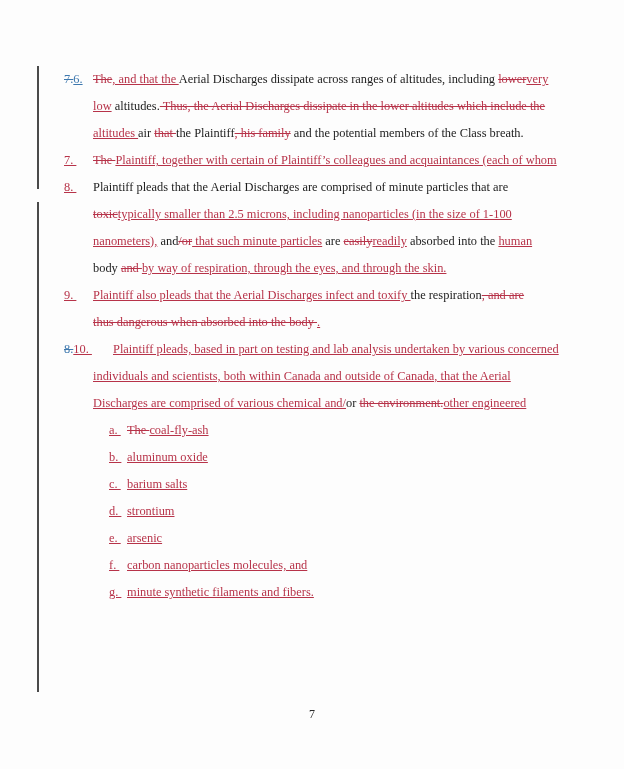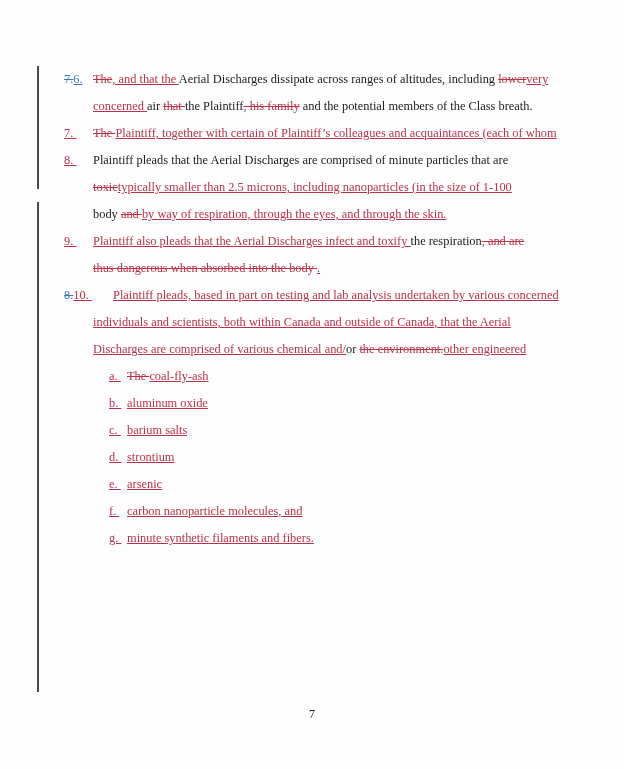--- a/index.html
+++ b/index.html
@@ -46,34 +46,36 @@
     text-align:center;height:27px;line-height:27px;
     color:#2a2a2a;font-size:12px;
   }
 </style>
 </head>
 <body>
 
 <div class="page">
   <div class="content">
       <div class="line"><span class="num"><span class="del2">7.</span><span class="ins2">6.</span></span><span class="del">The</span><span class="ins">, and that the </span><span class="text">Aerial Discharges dissipate across ranges of altitudes, including </span><span class="del">lower</span><span class="ins">very</span></div>
-      <div class="line"><span class="ins">concerned </span><span class="text">air </span><span class="del">that </span><span class="text">the Plaintiff</span><span class="del">, his family</span><span class="text"> and the potential members of the Class breath.</span></div>
+      <div class="line"><span class="ins">low</span><span class="text"> altitudes.</span><span class="del"> Thus, the Aerial Discharges dissipate in the lower altitudes which include the</span></div>
+      <div class="line"><span class="ins">altitudes </span><span class="text">air </span><span class="del">that </span><span class="text">the Plaintiff</span><span class="del">, his family</span><span class="text"> and the potential members of the Class breath.</span></div>
       <div class="line"><span class="num"><span class="ins">7.&nbsp;</span></span><span class="del">The </span><span class="ins">Plaintiff, together with certain of Plaintiff’s colleagues and acquaintances (each of whom</span></div>
       <div class="line"><span class="num"><span class="ins">8.&nbsp;</span></span><span class="text">Plaintiff pleads that the Aerial Discharges are comprised of minute particles that are</span></div>
       <div class="line"><span class="del">toxic</span><span class="ins">typically smaller than 2.5 microns, including nanoparticles (in the size of 1-100</span></div>
+      <div class="line"><span class="ins">nanometers),</span><span class="text"> and</span><span class="del">/or</span><span class="ins"> that such minute particles</span><span class="text"> are </span><span class="del">easily</span><span class="ins">readily</span><span class="text"> absorbed into the </span><span class="ins">human</span></div>
       <div class="line"><span class="text">body </span><span class="del">and </span><span class="ins">by way of respiration, through the eyes, and through the skin.</span></div>
       <div class="line"><span class="num"><span class="ins">9.&nbsp;</span></span><span class="ins">Plaintiff also pleads that the Aerial Discharges infect and toxify </span><span class="text">the respiration</span><span class="del">, and are</span></div>
       <div class="line"><span class="del">thus dangerous when absorbed into the body </span><span class="ins">.</span></div>
       <div class="line wide"><span class="num"><span class="del2">8.</span><span class="ins">10.&nbsp;</span></span><span class="ins">Plaintiff pleads, based in part on testing and lab analysis undertaken by various concerned</span></div>
       <div class="line"><span class="ins">individuals and scientists, both within Canada and outside of Canada, that the Aerial</span></div>
       <div class="line"><span class="ins">Discharges are comprised of various chemical and/</span><span class="text">or </span><span class="del">the environment.</span><span class="ins">other engineered</span></div>
       <div class="line list"><span class="num"><span class="ins">a.&nbsp;</span></span><span class="del">The </span><span class="ins">coal-fly-ash</span></div>
       <div class="line list"><span class="num"><span class="ins">b.&nbsp;</span></span><span class="ins">aluminum oxide</span></div>
       <div class="line list"><span class="num"><span class="ins">c.&nbsp;</span></span><span class="ins">barium salts</span></div>
       <div class="line list"><span class="num"><span class="ins">d.&nbsp;</span></span><span class="ins">strontium</span></div>
       <div class="line list"><span class="num"><span class="ins">e.&nbsp;</span></span><span class="ins">arsenic</span></div>
-      <div class="line list"><span class="num"><span class="ins">f.&nbsp;</span></span><span class="ins">carbon nanoparticle molecules, and</span></div>
+      <div class="line list"><span class="num"><span class="ins">f.&nbsp;</span></span><span class="ins">carbon nanoparticles molecules, and</span></div>
       <div class="line list"><span class="num"><span class="ins">g.&nbsp;</span></span><span class="ins">minute synthetic filaments and fibers.</span></div>
     </div>
   <div class="footer">7</div>
 <div class="change-bar" style="top: 66px; height: 123px;"></div>
     <div class="change-bar" style="top: 202px; height: 490px;"></div>
   </div>
 
 </body></html>

